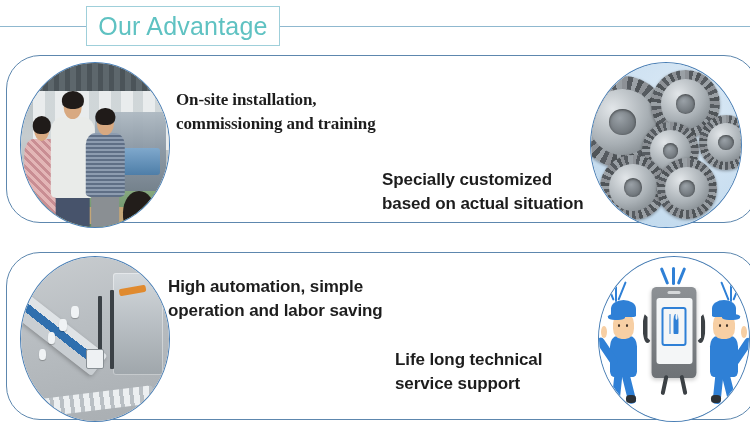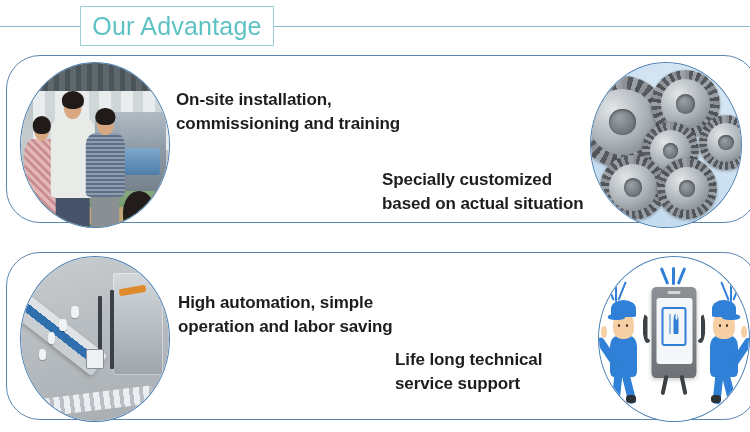--- a/index.html
+++ b/index.html
@@ -27,21 +27,21 @@
   }
   .header-rule {
     position: absolute;
     left: 0; right: 0;
     top: 26px;
     height: 1px;
     background: #8fb8cf;
   }
   .title-box {
     position: absolute;
-    left: 80px;
+    left: 86px;
     top: 6px;
     width: 194px;
     height: 40px;
     border: 1px solid #9fcfda;
     background: #ffffff;
     display: flex;
     align-items: center;
     justify-content: center;
   }
   .title-text {
@@ -465,23 +465,23 @@
   
   .text-block {
     position: absolute;
     color: #1d1d1d;
     font-size: 17px;
     font-weight: 700;
     line-height: 1.42;
     white-space: pre-line;
     letter-spacing: -0.1px;
   }
-  .t1 { left: 176px; top: 88px; }
+  .t1 { left: 176px; top: 88px; font-family: Liberation Serif, serif; }
   .t2 { left: 348px; top: 168px; margin-left: 34px; }
-  .t3 { left: 178px; top: 275px; margin-top: 16px; }
+  .t3 { left: 168px; top: 275px; }
   .t4 { left: 395px; top: 348px; }
 </style>
 </head>
 <body>
 
 <div class="page">
 
   <div class="header">
     <div class="header-rule"></div>
     <div class="title-box">

